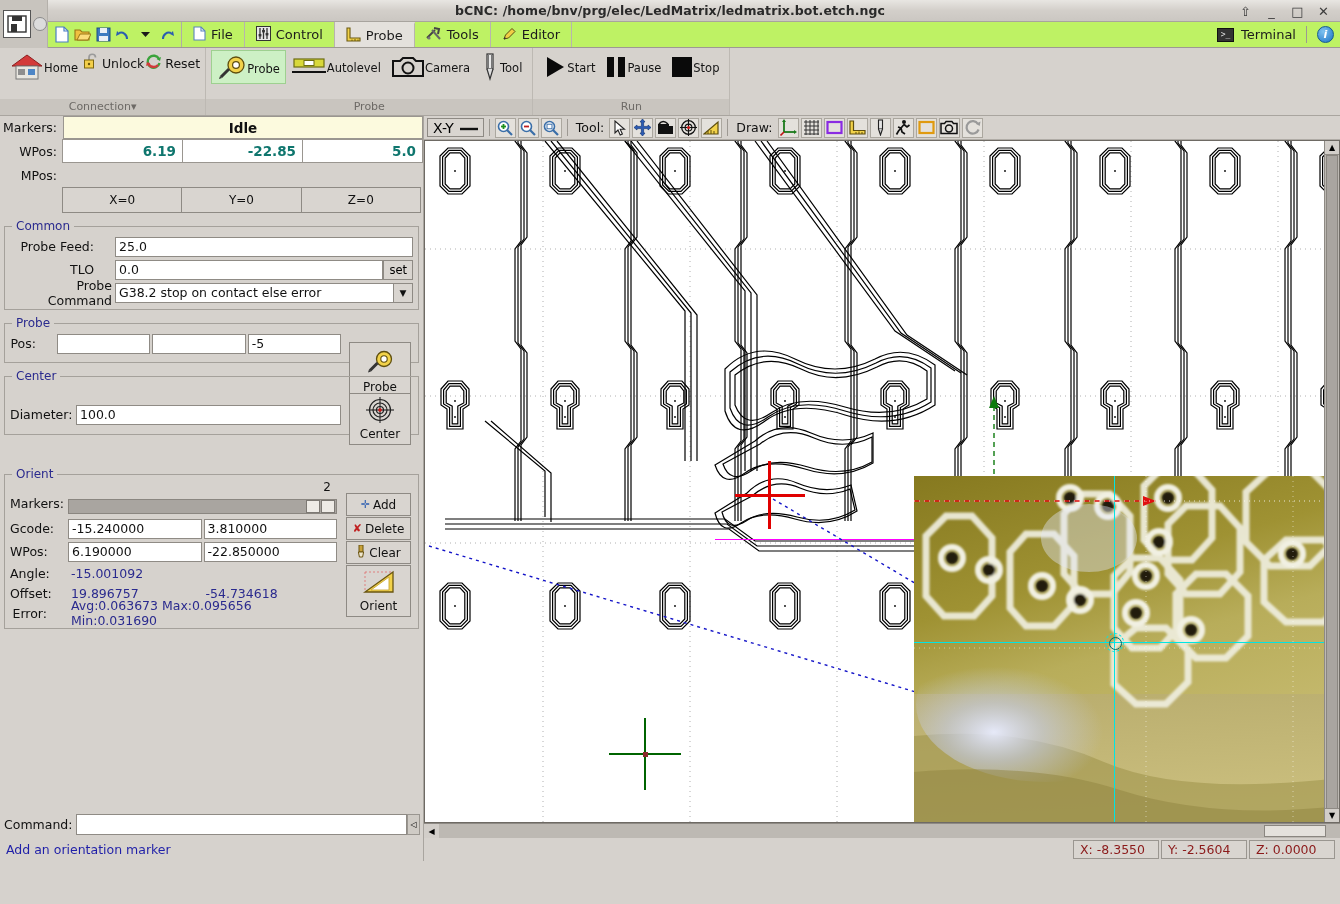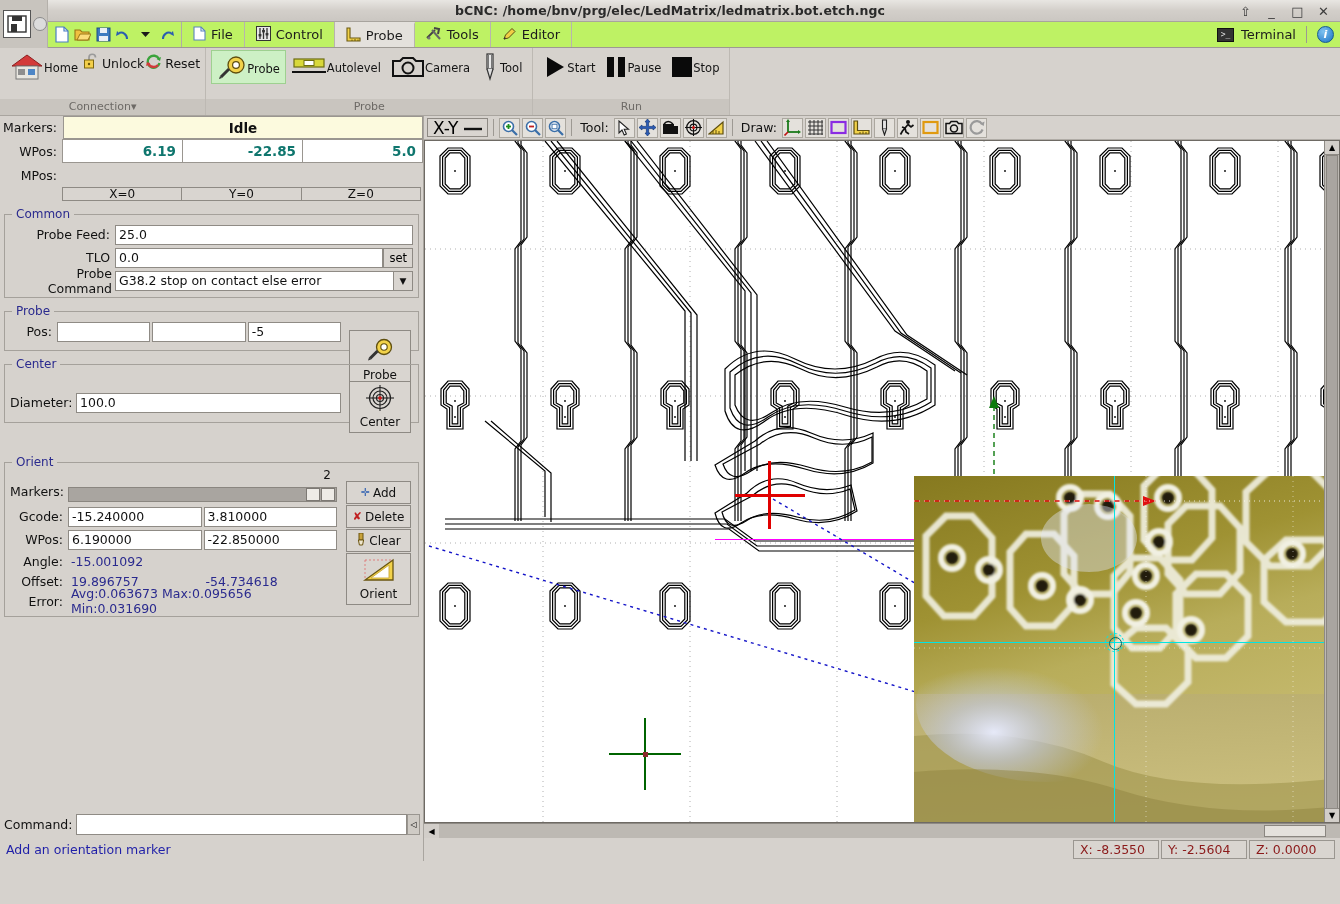--- a/index.html
+++ b/index.html
@@ -98,31 +98,31 @@
   .statlbl { width: 63px; text-align: right; padding-right: 6px; font-size: 12.5px;
              display: flex; align-items: center; justify-content: flex-end; color: #111; }
   .statval { flex: 1; background: #fcfade; border: 1px solid #9a9690;
              display: flex; align-items: center; justify-content: center;
              font-weight: bold; font-size: 13.5px; color: #111; }
   .posrow { display: flex; height: 24px; }
   .posrow .cell { flex: 1; background: #fff; border: 1px solid #9a9690;
                   margin-left: -1px; display: flex; align-items: center;
                   justify-content: flex-end; padding-right: 6px; font-size: 13.5px; color:#0f766e; }
   .posrow.w .cell { font-weight: bold; }
-  .zerorow { display: flex; height: 14px; }
+  .zerorow { display: flex; height: 26px; }
   .zerobtn { flex: 1; margin-left: -1px; background: #d9d5d0;
              border: 1px solid #8e8a84; display: flex; align-items: center;
              justify-content: center; font-size: 12px; color: #111; }
   .posgrp { margin-left: 63px; margin-right: 2px; }
 
   fieldset.grp { border: 1px solid #a5a19b; margin: 6px 4px 0 4px; padding: 3px 5px 6px;
                  position: relative; }
   fieldset.grp > legend { font-size: 12px; color: #2a2a8e; padding: 0 4px; margin-left: 2px; }
   .frow { display: flex; align-items: center; height: 21px; margin-bottom: 2px; }
-  .frow .lab { font-size: 12.5px; color: #111; text-align: right; padding-right: 5px; }
+  .frow .lab { font-size: 12.5px; color: #111; text-align: right; padding-right: 21px; }
   .inp { background: #fff; border: 1px solid #8f8b85; height: 20px;
          display: flex; align-items: center; padding: 0 3px; font-size: 12.5px;
          color: #111; overflow: hidden; white-space: nowrap; }
   .inp.ro { background: #e6e3de; border: 1px solid #b9b5af; }
   .setbtn { background: #d9d5d0; border: 1px solid #8e8a84; height: 20px;
             padding: 0 5px; font-size: 11.5px; display: flex; align-items: center; }
   .combo { flex: 1; display: flex; }
   .combo .inp { flex: 1; }
   .combo .arrow { width: 19px; background: #d9d5d0; border: 1px solid #8e8a84;
                   border-left: none; display: flex; align-items: center;
@@ -631,21 +631,21 @@
       <div style="width:13px;height:21px;background:#cfcbc5;border:1px solid #9a9690;display:flex;align-items:center;justify-content:center;font-size:8px;">◁</div>
     </div>
 
     <div class="statusline">Add an orientation marker</div>
   </div>
 
   <div class="canvasarea">
 
     <div class="cvtoolbar">
       <div class="plane">
-        <span style="font-size:17px">X-Y</span>
+        <span style="font-size:14px">X-Y</span>
         <span>
           <svg width="18" height="6" viewBox="0 0 18 6">
               <line x1="0" y1="3" x2="18" y2="3" stroke="#111" stroke-width="2.4"></line>
             </svg>
         </span>
       </div>
       <div class="cvsep"></div>
       <div class="cvbtn">
         <svg width="16" height="16" viewBox="0 0 16 16">
             <circle cx="6.5" cy="6.5" r="5" fill="#fff" stroke="#3a6ea8" stroke-width="1.6"></circle>

